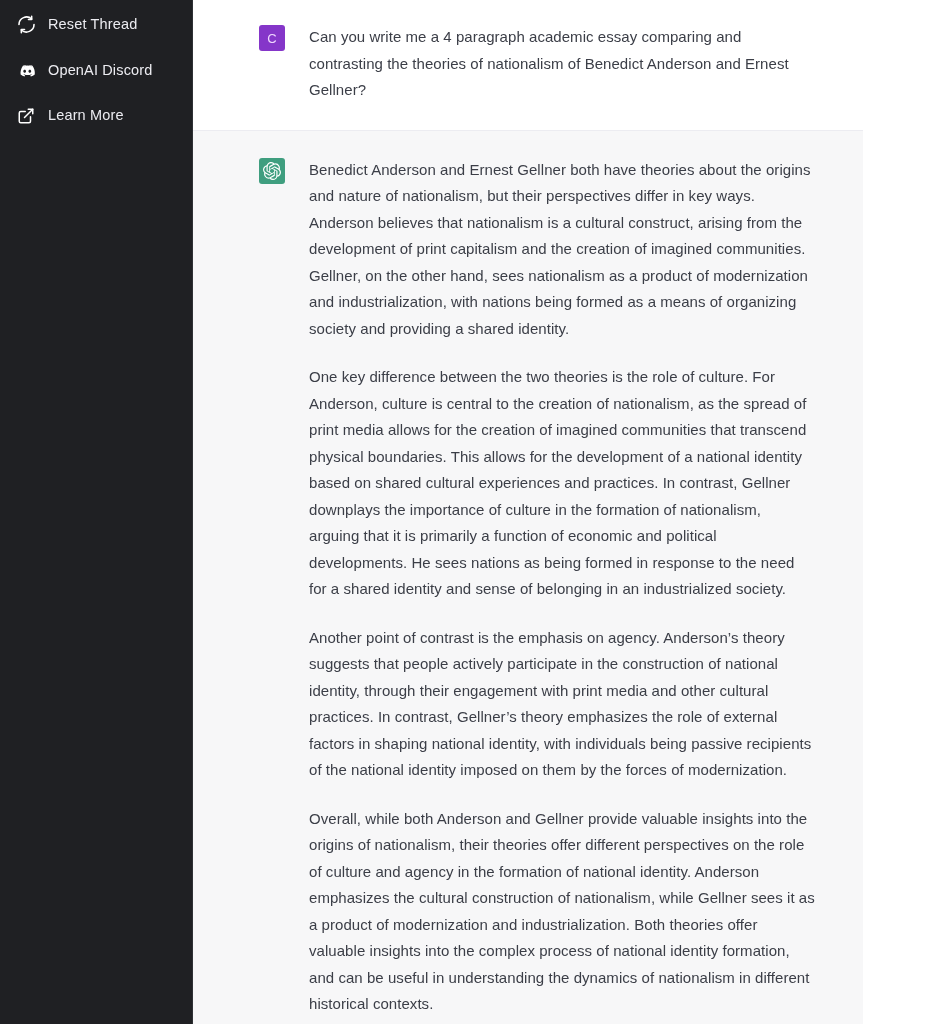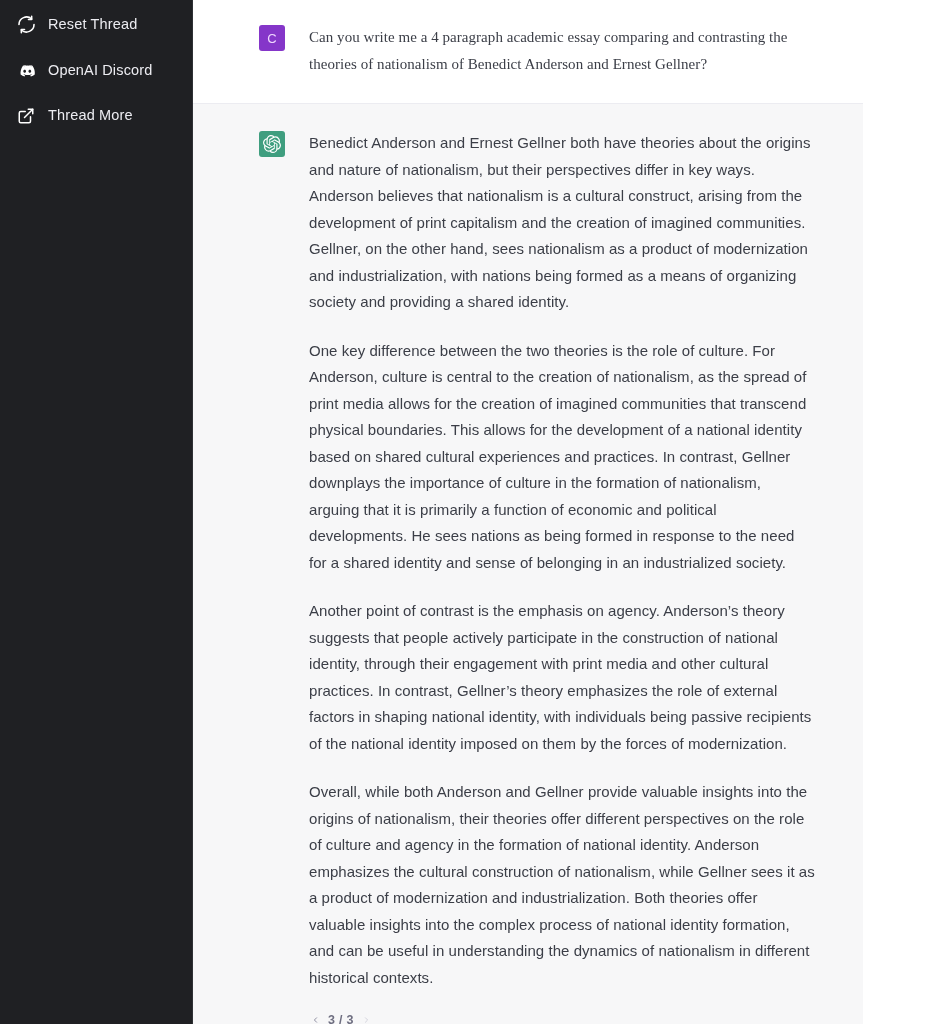--- a/index.html
+++ b/index.html
@@ -122,21 +122,21 @@
     margin: 0 0 22px 0;
     color: #3b3e47;
     font-size: 15px;
     line-height: 26.5px;
     letter-spacing: 0.05px;
   }
   .msg.user .msg-body p {
     margin-bottom: 0;
     color: #3b3e47;
   }
-  .msg-body p:last-child { margin-bottom: 0; font-family: Liberation Serif, serif; }
+  .msg-body p:last-child { margin-bottom: 0; }
 
   
   .pager {
     display: flex;
     align-items: center;
     gap: 7px;
     margin-top: 19px;
     padding-left: 0;
   }
   .pager-btn {
@@ -207,21 +207,21 @@
     </div>
 
     <div class="nav-item">
       <span class="nav-icon">
         <svg width="18" height="18" viewBox="0 0 24 24" fill="none" stroke="currentColor" stroke-width="2" stroke-linecap="round" stroke-linejoin="round">
           <path d="M18 13v6a2 2 0 0 1-2 2H5a2 2 0 0 1-2-2V8a2 2 0 0 1 2-2h6"></path>
           <polyline points="15 3 21 3 21 9"></polyline>
           <line x1="10" y1="14" x2="21" y2="3"></line>
         </svg>
       </span>
-      <span class="nav-label">Thread More</span>
+      <span class="nav-label">Learn More</span>
     </div>
 
 
   </aside>
 
   <main id="main">
 
     <div class="msg user">
       <div class="avatar user">
         <span>C</span>

